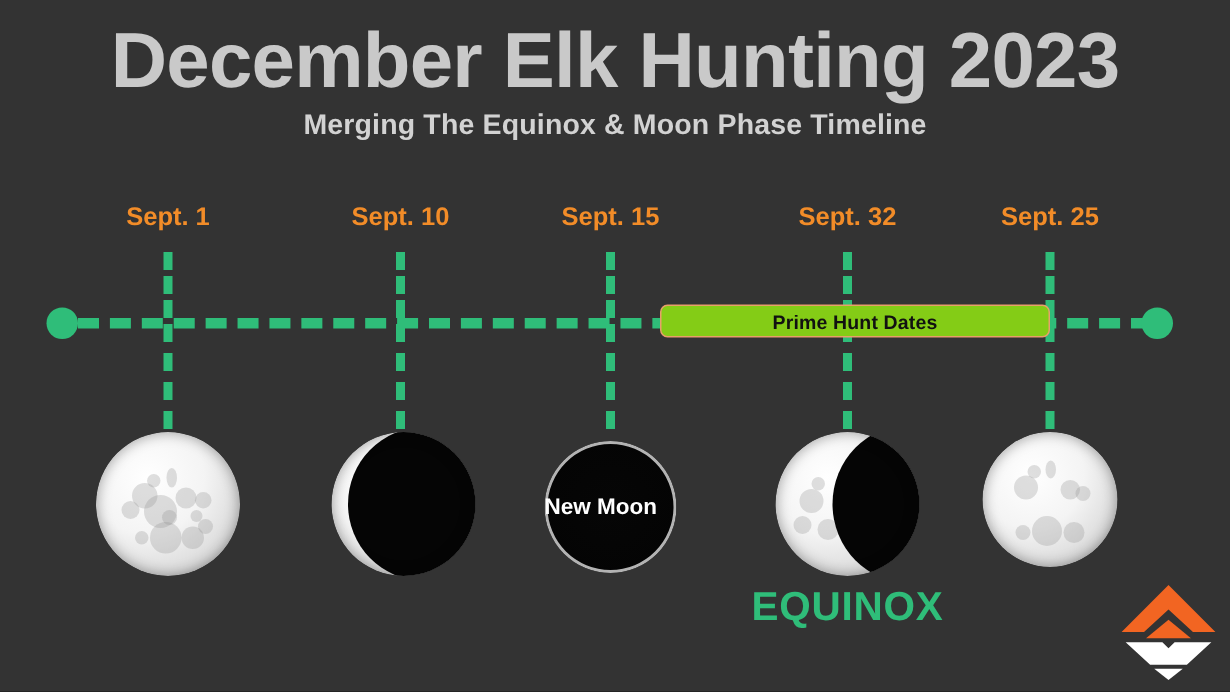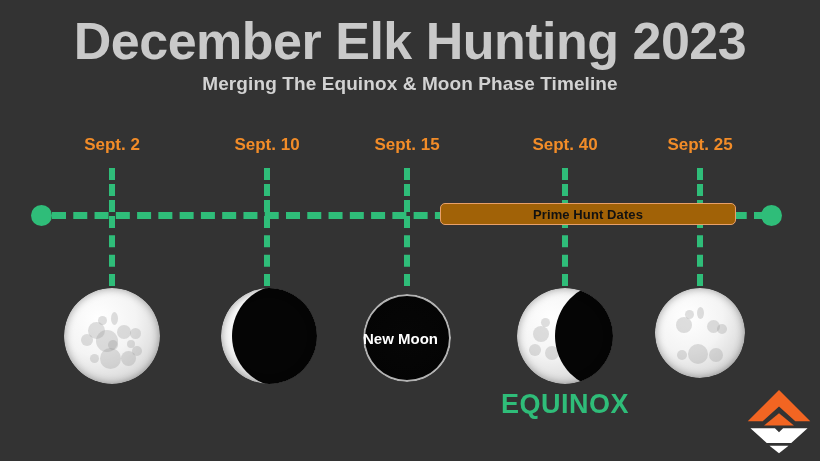--- a/index.html
+++ b/index.html
@@ -79,23 +79,23 @@
     transform: translateX(-50%);
   }
   .connector.upper { top: 168px; height: 44px; }
   .connector.lower { top: 216px; height: 70px; }
 
   
   #prime-hunt-bar {
     position: absolute;
     left: 440px;
     top: 203px;
-    width: 296px;
+    width: 260px;
     height: 22px;
-    background: #a16207;
+    background: #84cc16;
     border: 1px solid #e8a06a;
     border-radius: 5px;
     display: flex;
     align-items: center;
     justify-content: center;
     box-sizing: border-box;
   }
   #prime-hunt-label {
     font-size: 13px;
     font-weight: bold;
@@ -181,24 +181,24 @@
 </head>
 <body>
 
 <div id="canvas">
 
   <div id="header">
     <div id="title">December Elk Hunting 2023</div>
     <div id="subtitle">Merging The Equinox &amp; Moon Phase Timeline</div>
   </div>
 
-  <div class="date-label" style="left:112px">Sept. 2</div>
+  <div class="date-label" style="left:112px">Sept. 1</div>
   <div class="date-label" style="left:267px">Sept. 10</div>
   <div class="date-label" style="left:407px">Sept. 15</div>
-  <div class="date-label" style="left:565px">Sept. 40</div>
+  <div class="date-label" style="left:565px">Sept. 32</div>
   <div class="date-label" style="left:700px">Sept. 25</div>
 
   <div id="timeline-endpoint-left" class="timeline-endpoint"></div>
   <div id="timeline-line"></div>
   <div id="timeline-endpoint-right" class="timeline-endpoint"></div>
 
   <div class="connector upper" style="left:112px"></div>
   <div class="connector lower" style="left:112px"></div>
   <div class="connector upper" style="left:267px"></div>
   <div class="connector lower" style="left:267px"></div>

